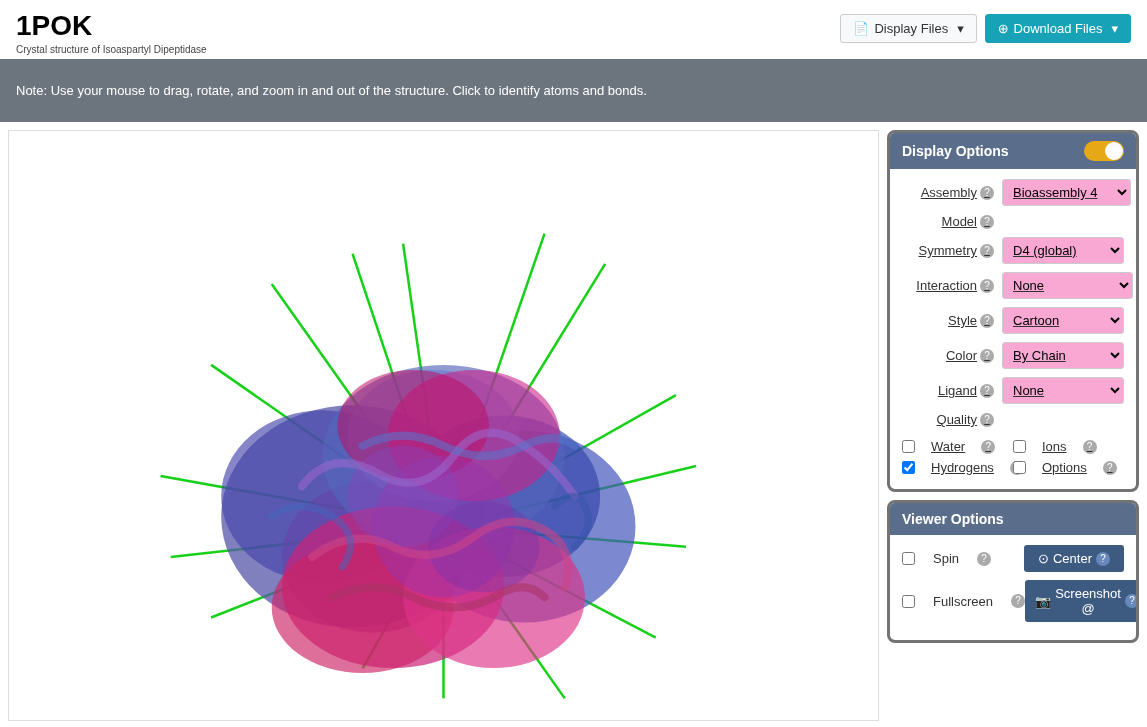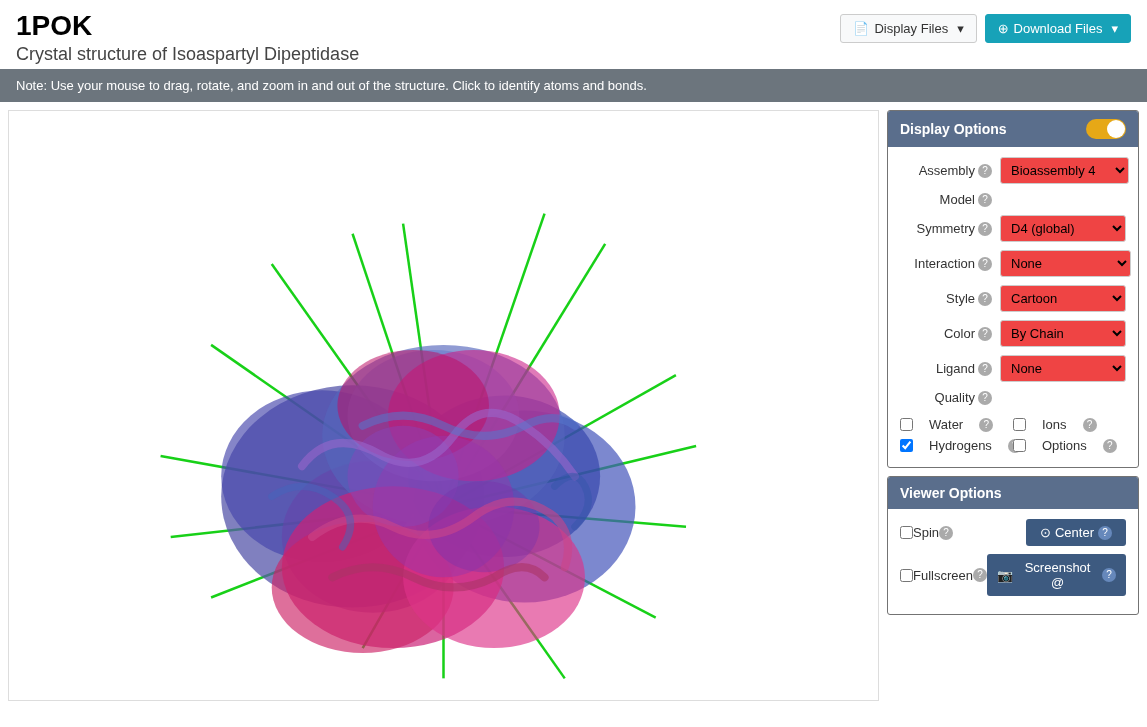--- a/index.html
+++ b/index.html
@@ -2,61 +2,61 @@
 <html><head>
   <meta charset="utf-8">
   <style>
     * { box-sizing: border-box; margin: 0; padding: 0; }
     body { font-family: Arial, Helvetica, sans-serif; font-size: 14px; background: #fff; color: #333; }
 
     
     .header { padding: 10px 16px 4px 16px; display: flex; justify-content: space-between; align-items: flex-start; }
     .header-left {}
     .page-title { font-size: 28px; font-weight: bold; color: #000000; }
-    .page-subtitle { font-size: 18px; color: #444; margin-top: 2px; }
+    .page-subtitle { font-size: 10px; color: #444; margin-top: 2px; }
     .header-buttons { display: flex; gap: 8px; margin-top: 4px; }
     .btn-display { background: #f8f9fa; border: 1px solid #ccc; color: #333; padding: 6px 12px; font-size: 13px; cursor: pointer; border-radius: 3px; display: flex; align-items: center; gap: 5px; }
     .btn-download { background: #17a2b8; border: 1px solid #17a2b8; color: #fff; padding: 6px 12px; font-size: 13px; cursor: pointer; border-radius: 3px; display: flex; align-items: center; gap: 5px; }
 
     
-    .note-bar { background: #6c757d; color: #fff; font-size: 13px; padding: 9px 16px; margin: 0 0 0 0; }
+    .note-bar { background: #6c757d; color: #fff; font-size: 13px; padding: 24px 16px; margin: 0 0 0 0; }
 
     
     .main-layout { display: flex; gap: 0; padding: 0; }
 
     
     .viewer-container { flex: 1; min-height: 580px; background: #fff; position: relative; overflow: hidden; border: 1px solid #ddd; margin: 8px; }
 
     
     .molecule-area { width: 100%; height: 100%; }
 
     
     .right-panel { width: 260px; min-width: 240px; padding: 8px 8px 8px 0; display: flex; flex-direction: column; gap: 8px; }
 
     
-    .panel { background: #fff; border: 1px solid #737373; border-radius: 3px; overflow: hidden; }
+    .panel { background: #fff; border: 3px solid #737373; border-radius: 8px; overflow: hidden; }
     .panel-header { background: #5a6e8c; color: #fff; padding: 8px 12px; font-size: 14px; font-weight: bold; display: flex; justify-content: space-between; align-items: center; }
     .panel-toggle { display: flex; align-items: center; gap: 4px; }
     .toggle-switch { width: 40px; height: 20px; background: #e6a817; border-radius: 10px; position: relative; cursor: pointer; }
     .toggle-switch::after { content: ''; position: absolute; width: 18px; height: 18px; background: #fff; border-radius: 50%; top: 1px; right: 1px; }
 
-    .panel-body { padding: 10px 12px; }
+    .panel-body { padding: 10px 12px; text-decoration: underline; }
     .option-row { display: flex; align-items: center; margin-bottom: 8px; }
     .option-label { text-align: right; min-width: 100px; padding-right: 8px; font-size: 13px; color: #333; display: flex; align-items: center; justify-content: flex-end; gap: 3px; }
     .help-icon { display: inline-block; width: 14px; height: 14px; background: #aaa; border-radius: 50%; color: #fff; font-size: 10px; text-align: center; line-height: 14px; cursor: pointer; flex-shrink: 0; }
-    .option-select { flex: 1; padding: 4px 6px; border: 1px solid #ccc; border-radius: 3px; font-size: 13px; background: #ef4444; cursor: pointer; appearance: auto; }
+    .option-select { flex: 1; padding: 4px 6px; border: 1px solid #ccc; border-radius: 3px; font-size: 13px; background: #f9a8d4; cursor: pointer; appearance: auto; }
 
     .checkboxes-row { display: flex; flex-wrap: wrap; gap: 6px 0; padding: 4px 0; }
     .checkbox-item { display: flex; align-items: center; gap: 16px; width: 50%; font-size: 13px; }
     .checkbox-item input[type=checkbox] { cursor: pointer; }
 
     
     .viewer-options-body { padding: 10px 12px; }
     .viewer-option-row { display: flex; align-items: center; justify-content: space-between; margin-bottom: 8px; }
-    .viewer-option-left { display: flex; align-items: center; gap: 0; font-size: 13px; }
+    .viewer-option-left { display: flex; align-items: center; gap: 18px; font-size: 13px; }
     .btn-center { background: #3d5a80; border: none; color: #fff; padding: 6px 14px; border-radius: 3px; font-size: 13px; cursor: pointer; display: flex; align-items: center; gap: 4px; }
     .btn-screenshot { background: #3d5a80; border: none; color: #fff; padding: 6px 10px; border-radius: 3px; font-size: 13px; cursor: pointer; display: flex; align-items: center; gap: 4px; }
 
     .caret { display: inline-block; margin-left: 4px; }
     .file-icon { font-size: 13px; }
     .download-icon { font-size: 13px; }
   </style>
 </head>
 <body>
 

